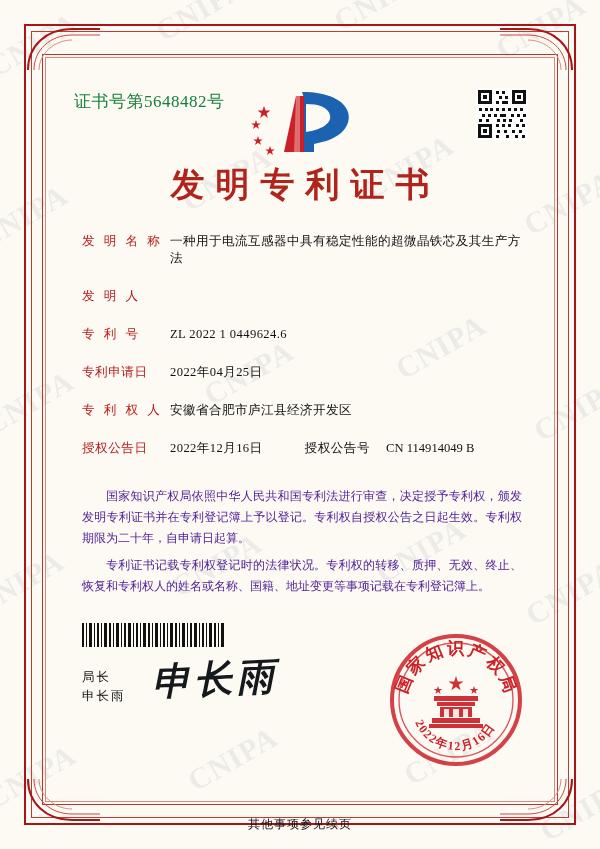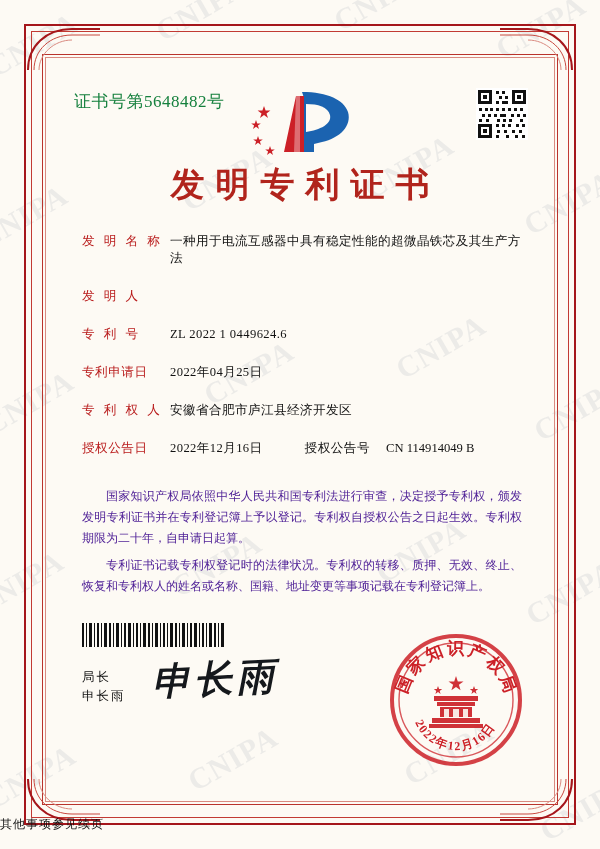--- a/index.html
+++ b/index.html
@@ -239,20 +239,21 @@
     text-align: center;
     font-size: 11.5px;
     color: #111;
   }
 
   .footer-note {
     position: absolute;
     left: 0;
     right: 0;
     bottom: 16px;
+    text-align: center;
     font-size: 12px;
     color: #111;
     letter-spacing: 1px;
     z-index: 6;
   }
 </style>
 </head>
 <body>
 
 <div class="page">

